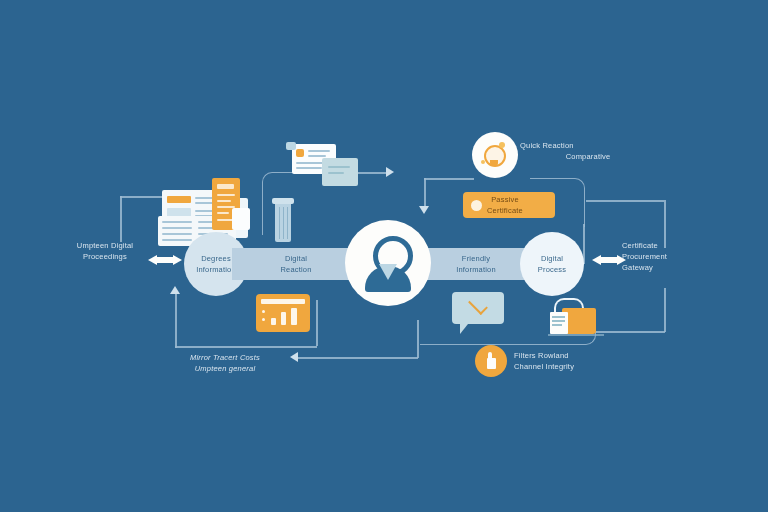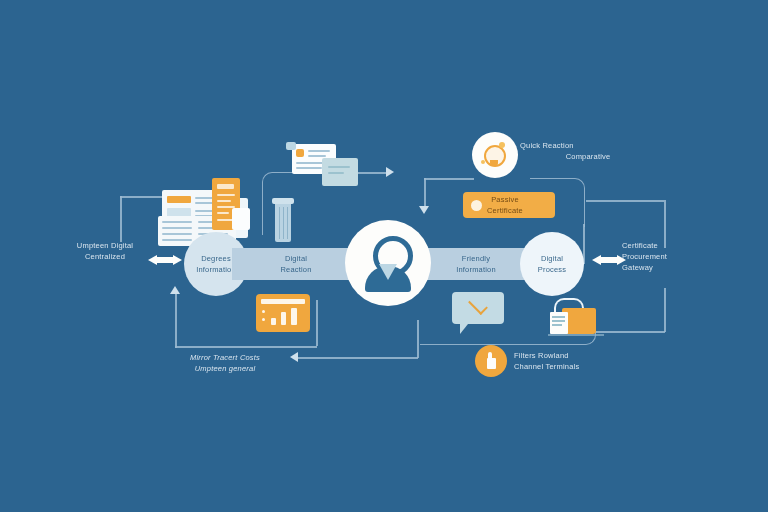--- a/index.html
+++ b/index.html
@@ -270,21 +270,21 @@
   </div>
 
   <div class="abs" style="left:592px;top:250px;width:34px;height:20px;">
     <div class="abs" style="left:6px;top:7px;width:22px;height:6px;background:#fdfdfb;"></div>
     <div class="arrowhead ah-left abs" style="left:0;top:5px;border-top-width:5px;border-bottom-width:5px;border-right-width:9px;border-right-color:#fdfdfb;"></div>
     <div class="arrowhead ah-right abs" style="left:25px;top:5px;border-top-width:5px;border-bottom-width:5px;border-left-width:9px;border-left-color:#fdfdfb;"></div>
   </div>
 
   <div class="abs" style="left:62px;top:240px;width:86px;">
     <div class="txt">Umpteen Digital</div>
-    <div class="txt">Centralized</div>
+    <div class="txt">Proceedings</div>
   </div>
 
   <div class="abs" style="left:622px;top:240px;width:96px;">
     <div class="txt" style="text-align:left;">Certificate</div>
     <div class="txt" style="text-align:left;">Procurement</div>
     <div class="txt" style="text-align:left;">Gateway</div>
   </div>
 
   <div class="icon-circle" style="left:472px;top:132px;width:46px;height:46px;">
     <div class="lightbulb" style="left:12px;top:13px;"></div>
@@ -320,21 +320,21 @@
     <div class="abs" style="left:4px;top:26px;width:10px;height:2px;background:#9cc2ce;"></div>
     <div class="abs" style="left:0;top:36px;width:56px;height:2px;background:#8fb4ca;opacity:.7;"></div>
   </div>
 
   <div class="icon-circle orange" style="left:475px;top:345px;width:32px;height:32px;">
     <div class="thumb" style="left:12px;top:13px;width:9px;height:11px;border-radius:1px;"></div>
     <div class="thumb" style="left:13px;top:7px;width:4px;height:7px;border-radius:2px 2px 0 0;"></div>
   </div>
   <div class="abs" style="left:514px;top:350px;width:100px;">
     <div class="txt" style="text-align:left;">Filters Rowland</div>
-    <div class="txt" style="text-align:left;">Channel Terminals</div>
+    <div class="txt" style="text-align:left;">Channel Integrity</div>
   </div>
 
   <div class="abs" style="left:160px;top:352px;width:130px;font-style:italic;">
     <div class="txt">Mirror Tracert Costs</div>
     <div class="txt">Umpteen general</div>
   </div>
 
 </div>
 
 </body></html>

